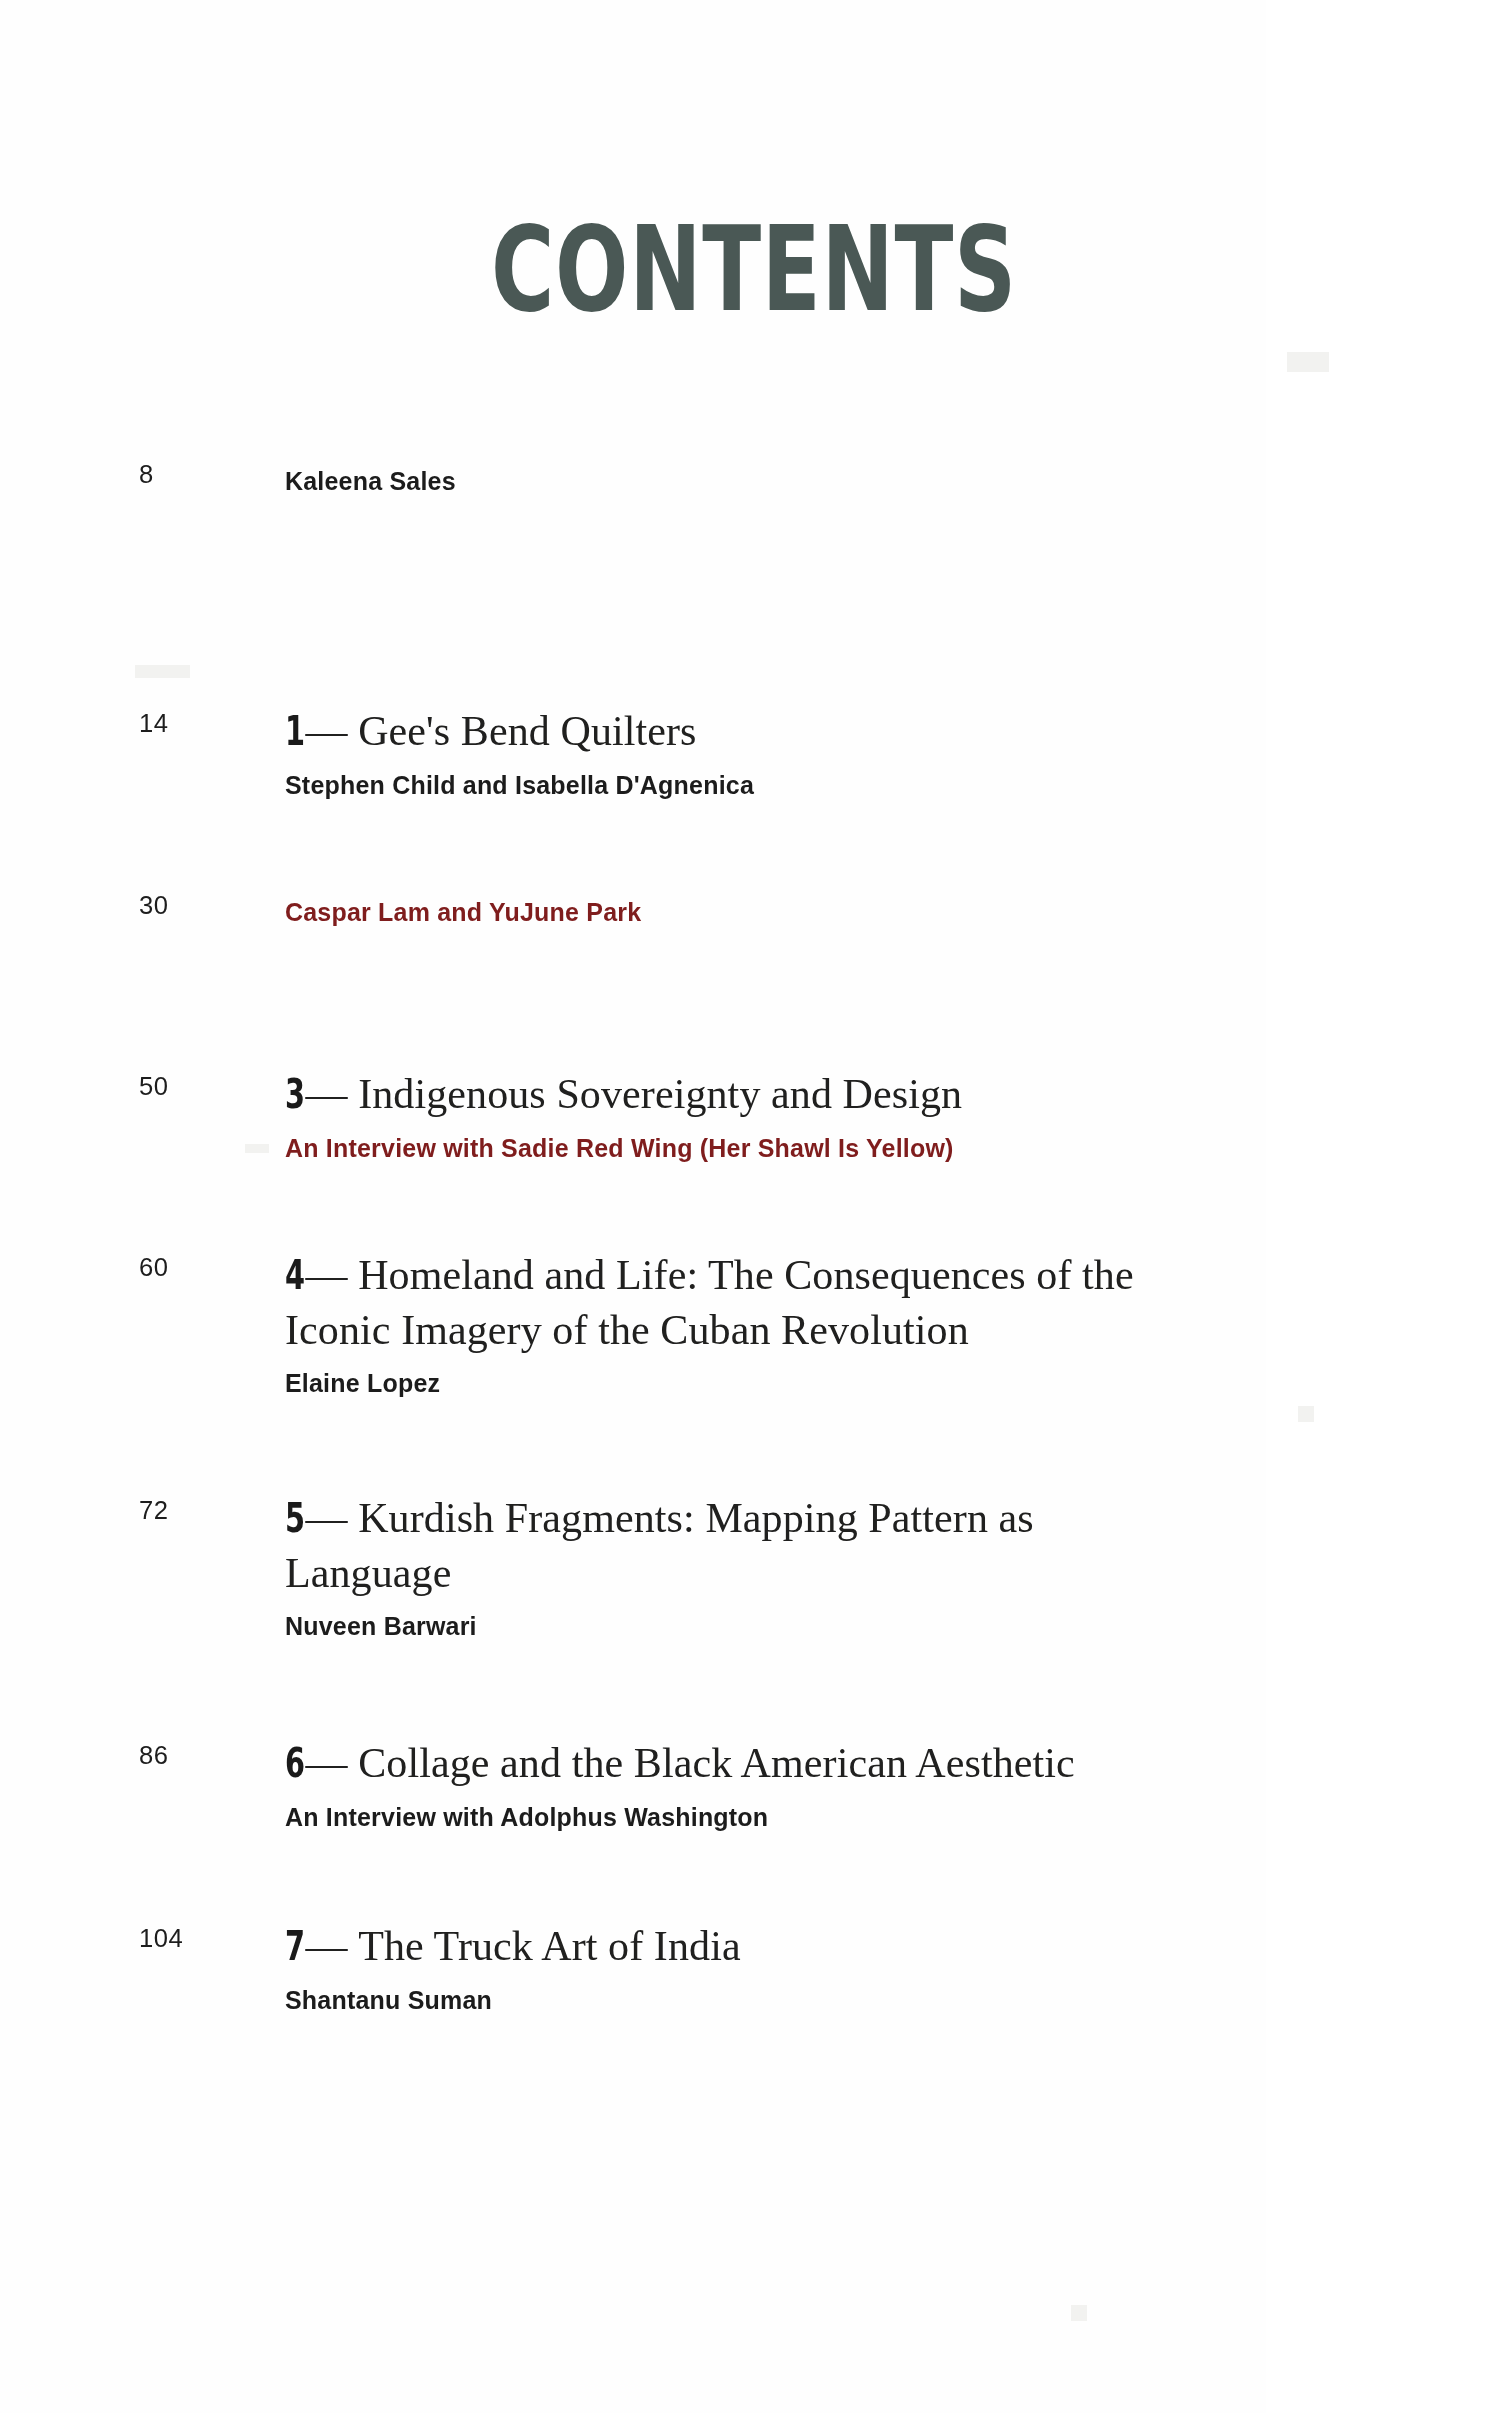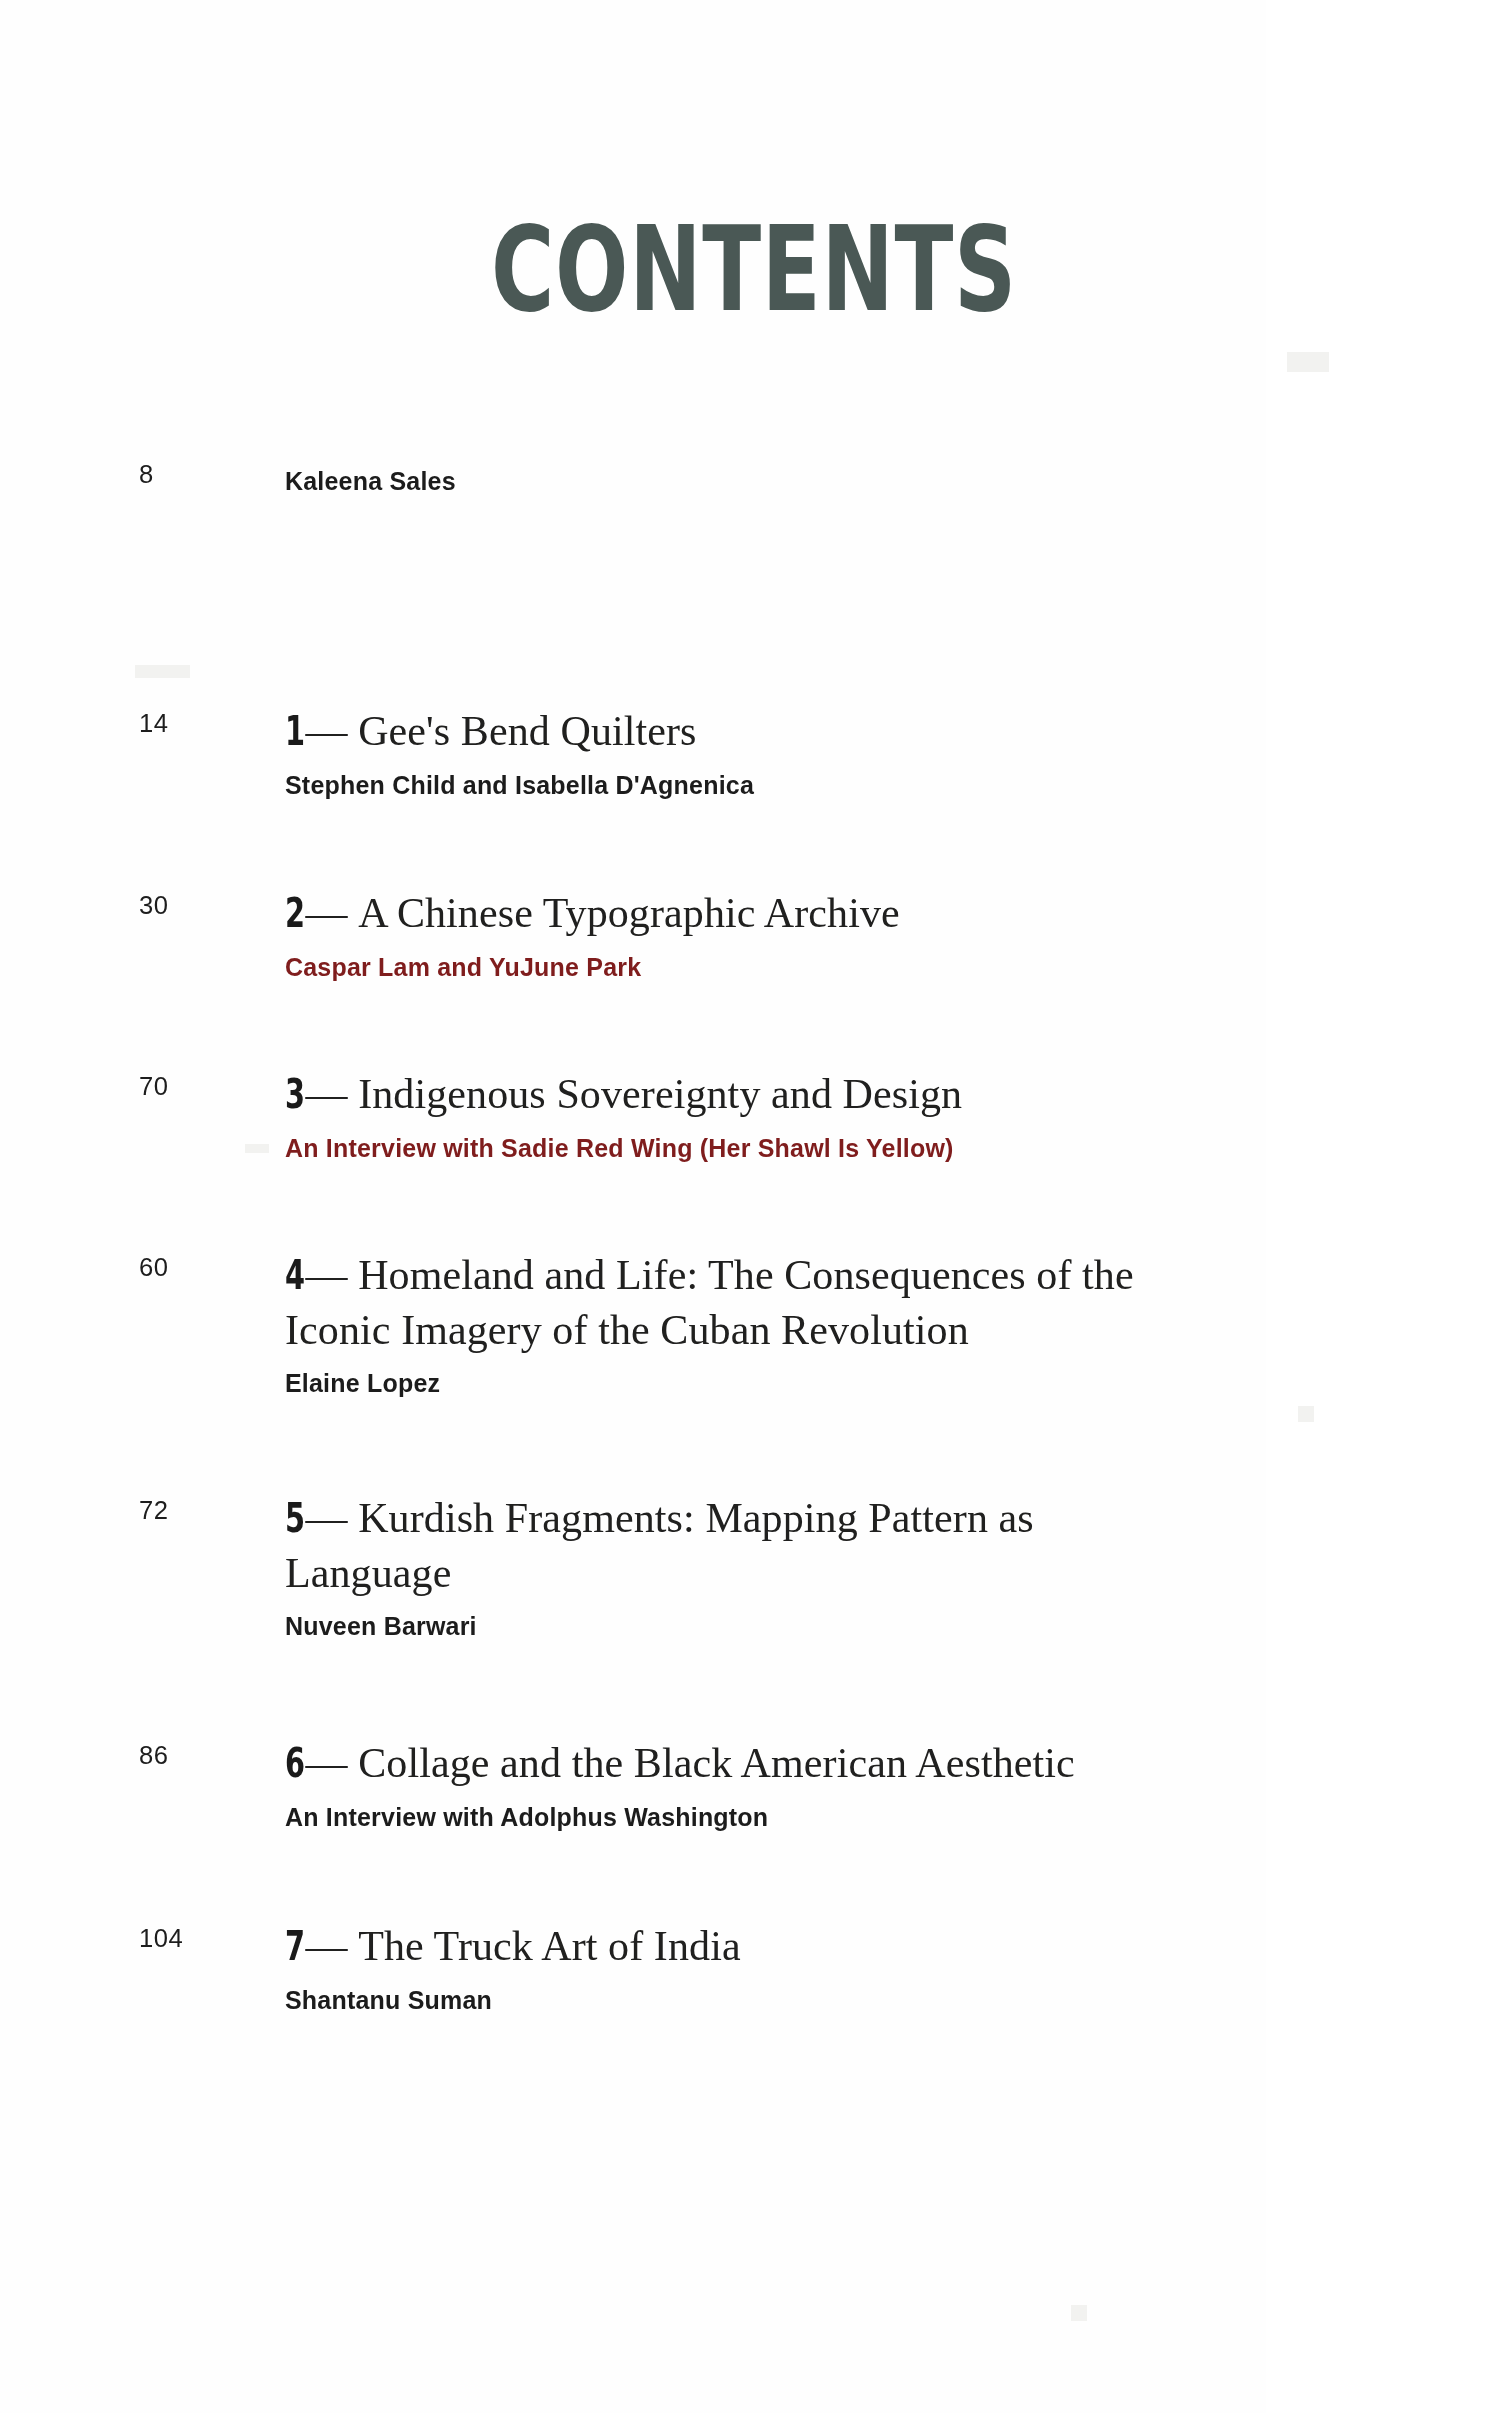--- a/index.html
+++ b/index.html
@@ -168,27 +168,26 @@
       <div class="entry-page">14</div>
       <div class="entry-body">
         <div class="entry-title"><span class="entry-num">1</span><span class="entry-dash">—</span>&nbsp;<span>Gee's Bend Quilters</span></div>
         <div class="entry-sub dark">Stephen Child and Isabella D'Agnenica</div>
       </div>
     </div>
 
     <div class="toc-entry" id="entry-2">
       <div class="entry-page">30</div>
       <div class="entry-body">
-        <div class="entry-title"><span class="entry-num">2</span><span class="entry-dash">—</span>&nbsp;<span>A Chinese Typographic Archive</span></div>
         <div class="entry-sub green">Caspar Lam and YuJune Park</div>
       </div>
     </div>
 
     <div class="toc-entry" id="entry-3">
-      <div class="entry-page">70</div>
+      <div class="entry-page">50</div>
       <div class="entry-body">
         <div class="entry-title"><span class="entry-num">3</span><span class="entry-dash">—</span>&nbsp;<span>Indigenous Sovereignty and Design</span></div>
         <div class="entry-sub green">An Interview with Sadie Red Wing (Her Shawl Is Yellow)</div>
       </div>
     </div>
 
     <div class="toc-entry" id="entry-4">
       <div class="entry-page">60</div>
       <div class="entry-body">
         <div class="entry-title"><span class="entry-num">4</span><span class="entry-dash">—</span>&nbsp;<span>Homeland and Life: The Consequences of the Iconic Imagery of the Cuban Revolution</span></div>

